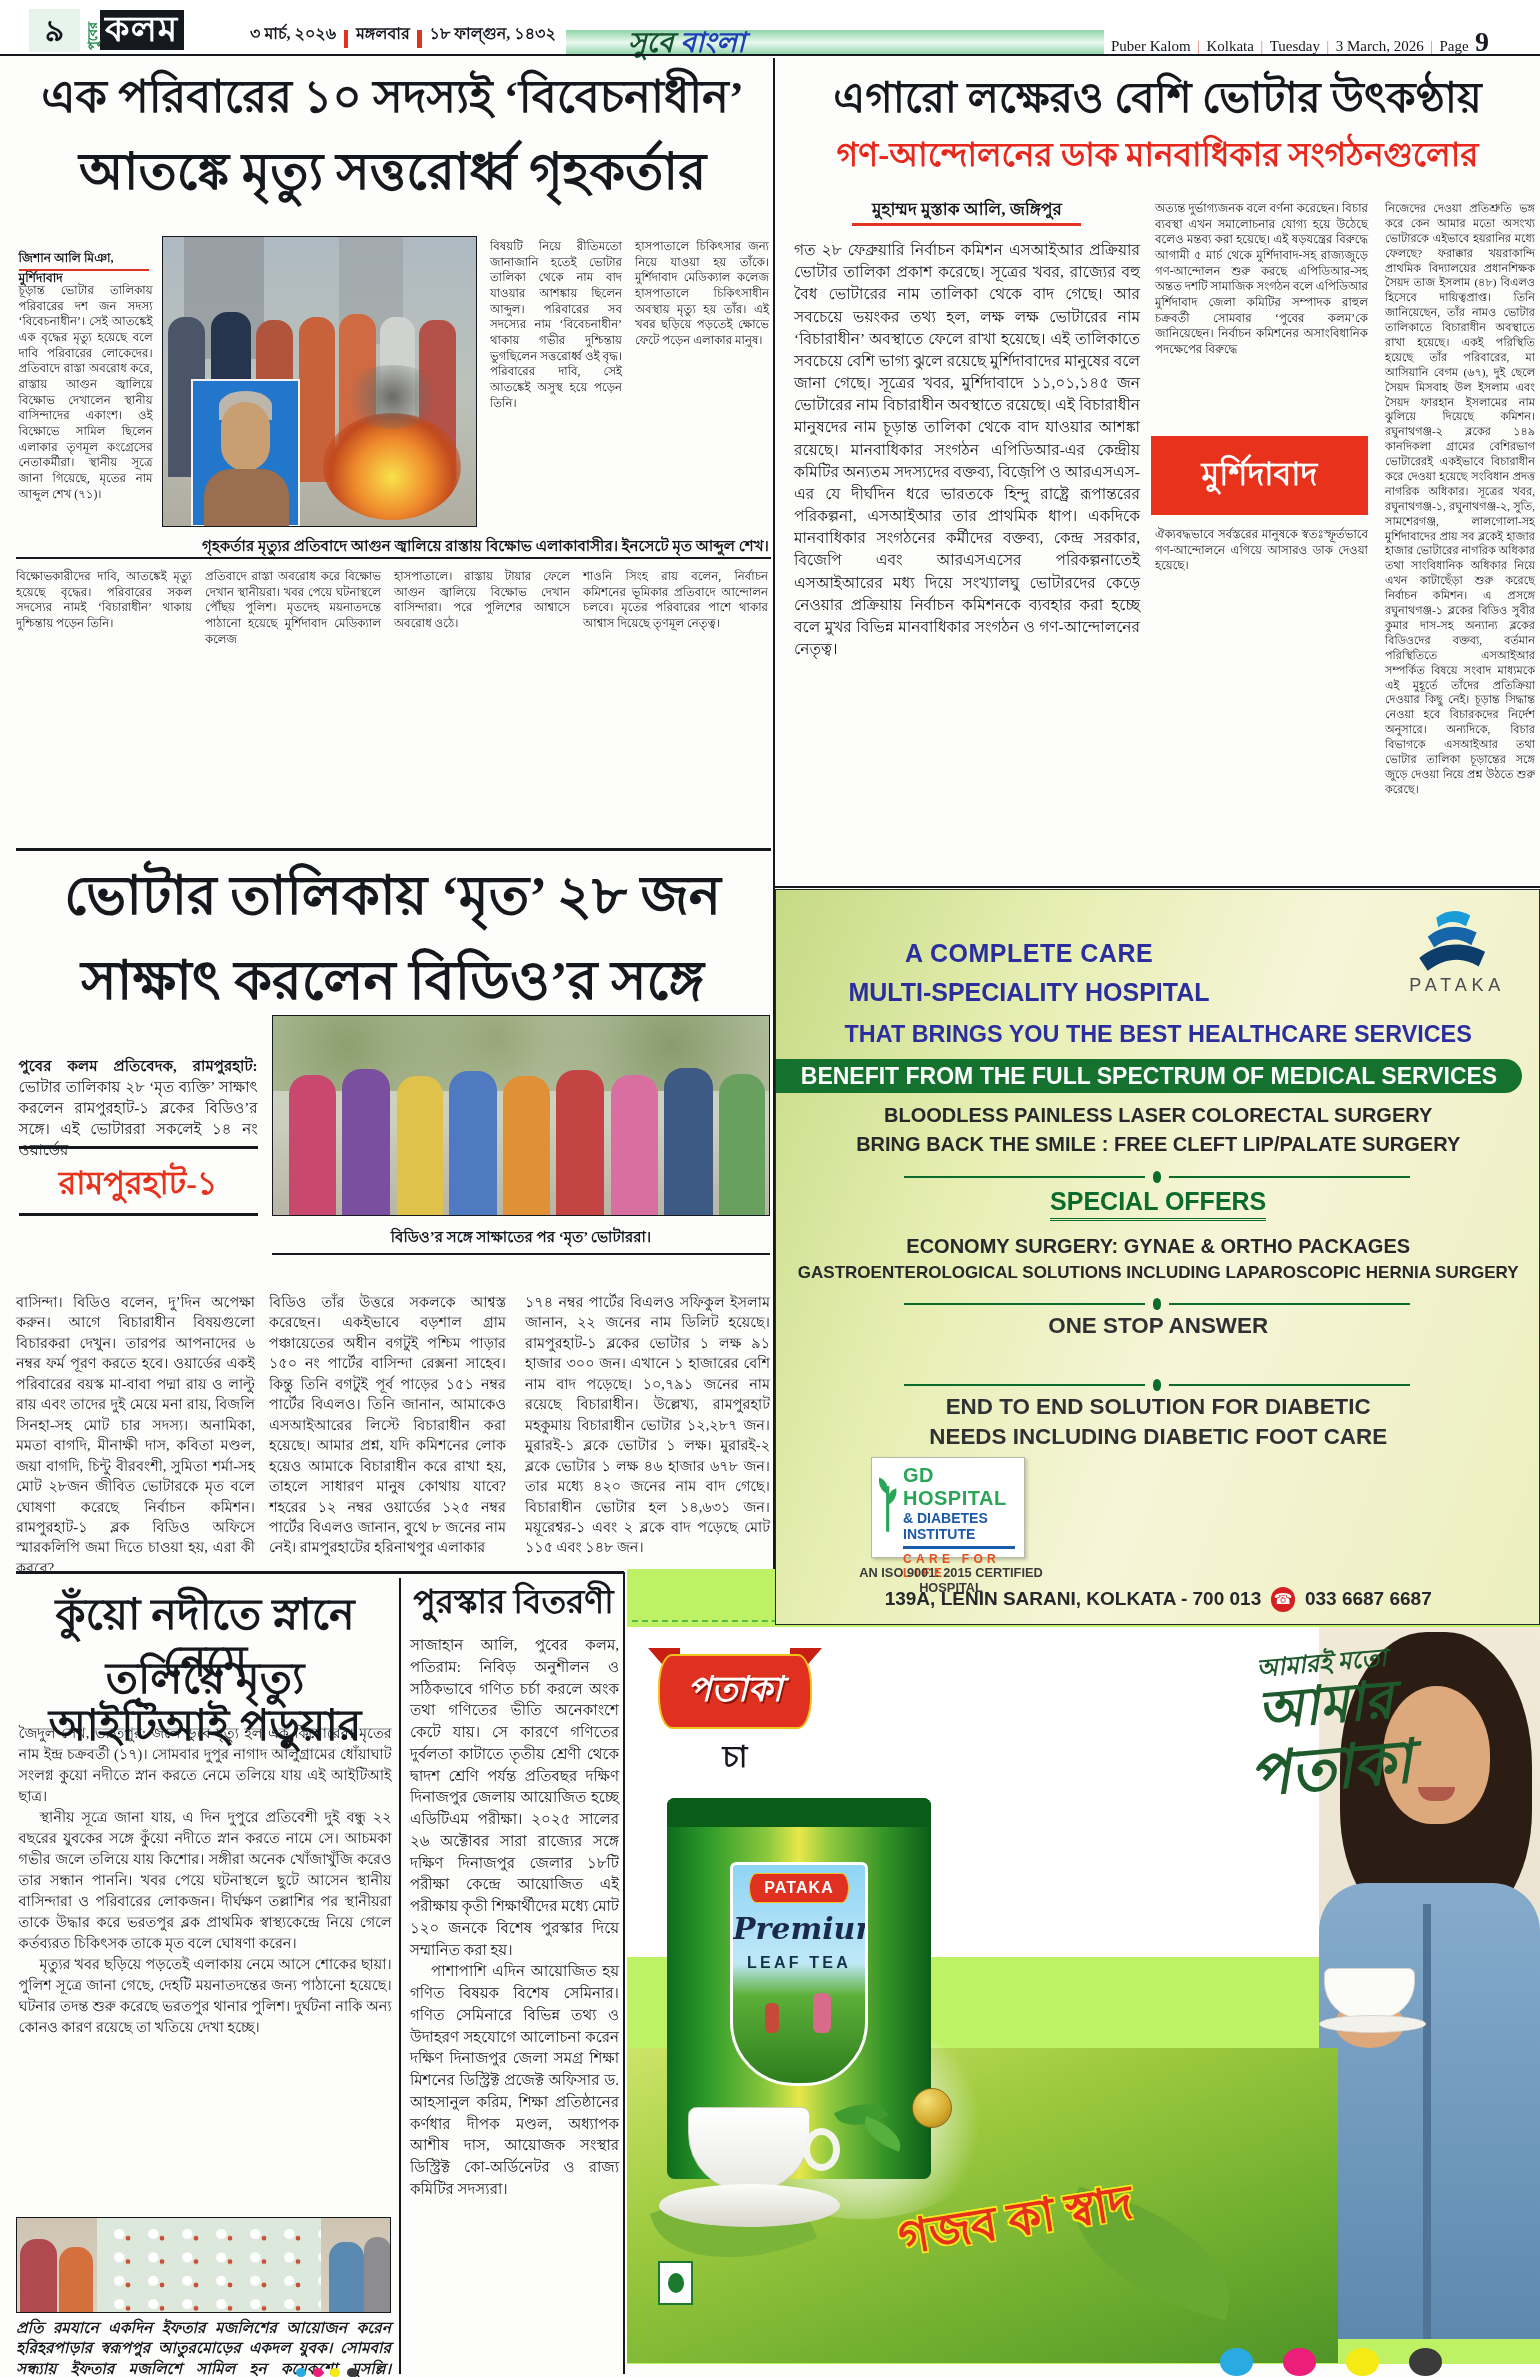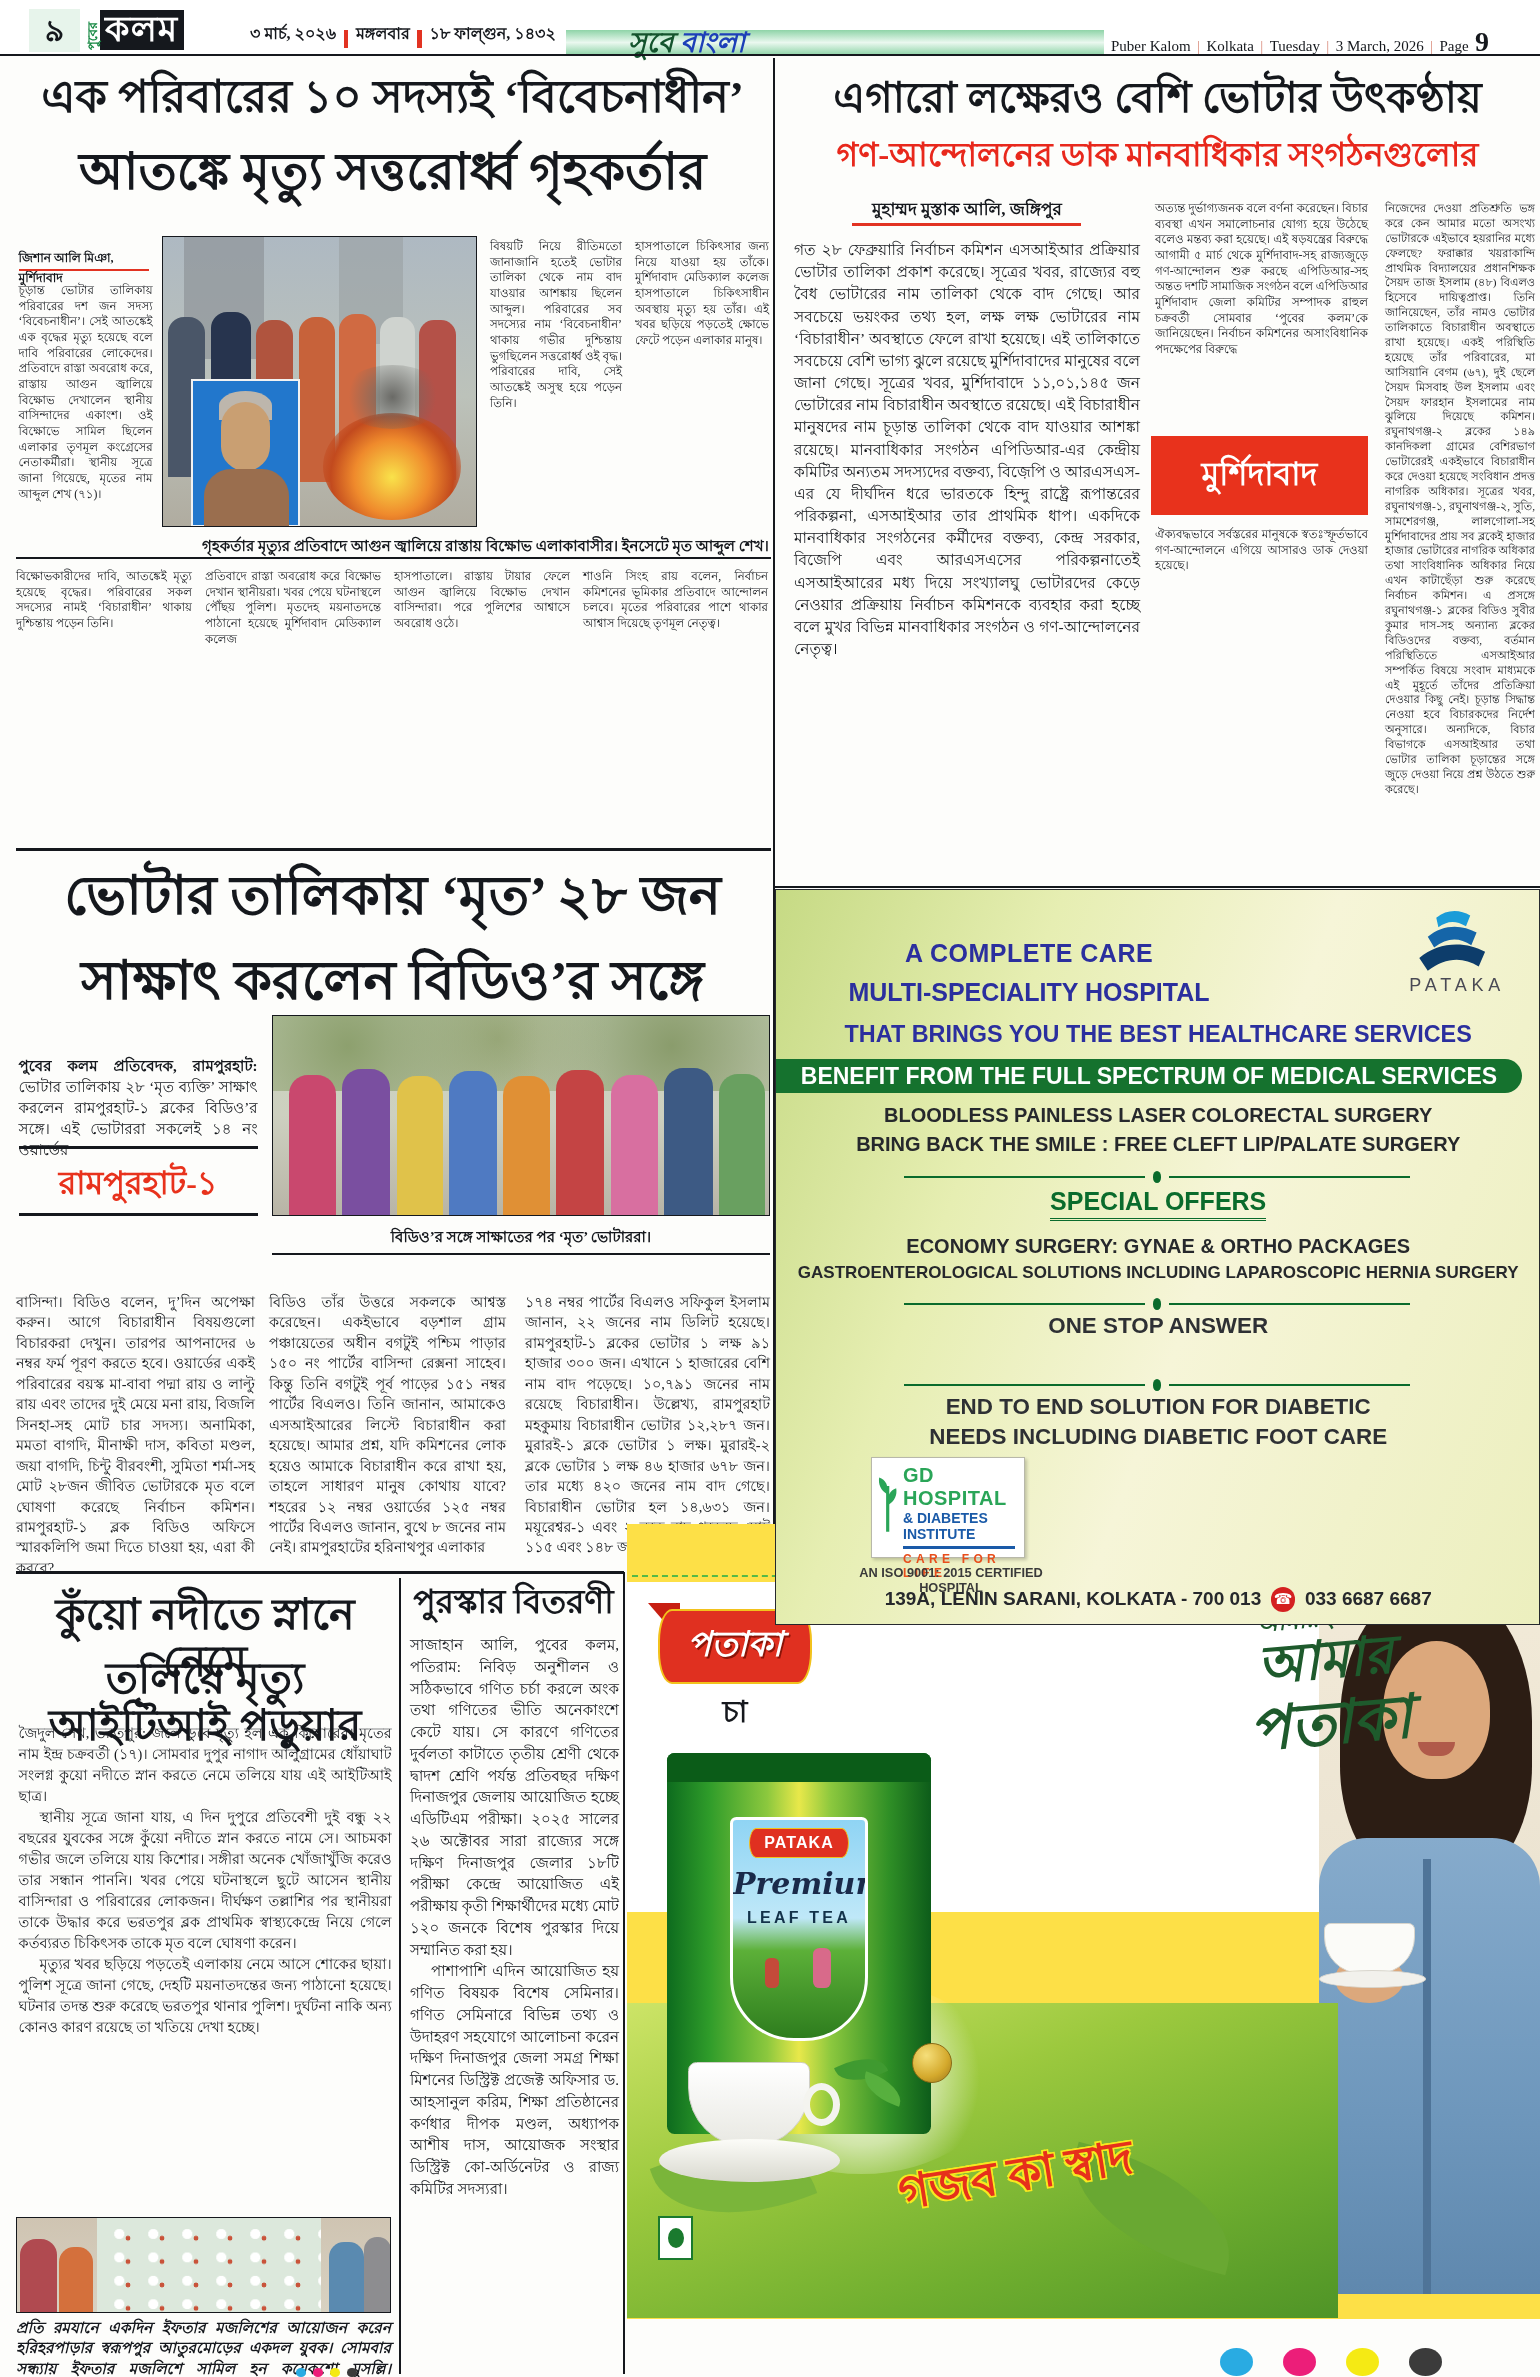--- a/index.html
+++ b/index.html
@@ -157,21 +157,21 @@
   <div class="abs" style="left:347px;top:18.6px;width:27px;height:77px;border-radius:12.8px 12.8px 0 0;background:#8d8d90"></div>
 </div>
 <div class="abs j b cap" style="left:16px;top:2318px;width:375px;font-size:15.4px;line-height:1.32;font-style:italic">প্রতি রমযানে একদিন ইফতার মজলিশের আয়োজন করেন হরিহরপাড়ার স্বরূপপুর আতুরমোড়ের একদল যুবক। সোমবার সন্ধ্যায় ইফতার মজলিশে সামিল হন কয়েকশো মুসল্লি। ইফতারের আগে হাত তুলে মোনাজাত।</div>
 
 <div class="abs c hl" style="left:407px;top:1584px;width:213px;font-size:33px">পুরস্কার বিতরণী</div>
 <div class="abs" style="left:410px;top:1635px;width:209px;height:738px;font-size:15px;line-height:1.45">
   <p class="j">সাজাহান আলি, পুবের কলম, পতিরাম: নিবিড় অনুশীলন ও সঠিকভাবে গণিত চর্চা করলে অংক তথা গণিতের ভীতি অনেকাংশে কেটে যায়। সে কারণে গণিতের দুর্বলতা কাটাতে তৃতীয় শ্রেণী থেকে দ্বাদশ শ্রেণি পর্যন্ত প্রতিবছর দক্ষিণ দিনাজপুর জেলায় আয়োজিত হচ্ছে এডিটিএম পরীক্ষা। ২০২৫ সালের ২৬ অক্টোবর সারা রাজ্যের সঙ্গে দক্ষিণ দিনাজপুর জেলার ১৮টি পরীক্ষা কেন্দ্রে আয়োজিত এই পরীক্ষায় কৃতী শিক্ষার্থীদের মধ্যে মোট ১২০ জনকে বিশেষ পুরস্কার দিয়ে সম্মানিত করা হয়।</p>
   <p class="j" style="text-indent:21px">পাশাপাশি এদিন আয়োজিত হয় গণিত বিষয়ক বিশেষ সেমিনার। গণিত সেমিনারে বিভিন্ন তথ্য ও উদাহরণ সহযোগে আলোচনা করেন দক্ষিণ দিনাজপুর জেলা সমগ্র শিক্ষা মিশনের ডিস্ট্রিক্ট প্রজেক্ট অফিসার ড. আহসানুল করিম, শিক্ষা প্রতিষ্ঠানের কর্ণধার দীপক মণ্ডল, অধ্যাপক আশীষ দাস, আয়োজক সংস্থার ডিস্ট্রিক্ট কো-অর্ডিনেটর ও রাজ্য কমিটির সদস্যরা।</p>
 </div>
 
-<div class="abs" style="left:627px;top:1524px;width:913px;height:795px;background:#fde047;overflow:hidden">
+<div class="abs" style="left:627px;top:1569px;width:913px;height:795px;background:#bef264;overflow:hidden">
   <div class="abs" style="left:5.3px;top:51px;width:905px;height:0;border-top:2.7px dashed #54b948"></div>
   <div class="abs" style="left:0;top:58px;width:708px;height:330px;background:#ffffff"></div>
 
   <div class="abs" style="left:692px;top:58px;width:221px;height:712px;background:linear-gradient(180deg,#f2ead8 0%,#ece4d2 40%,#e4e0d0 100%)">
     <div class="abs" style="left:21px;top:5.3px;width:192px;height:298px;border-radius:45% 45% 40% 40%;background:#2c1d14"></div>
     <div class="abs" style="left:64px;top:59px;width:107px;height:138px;border-radius:50% 50% 45% 45%;background:#dca87c"></div>
     <div class="abs" style="left:99px;top:160px;width:37px;height:14px;border-radius:0 0 21px 21px;background:#b05a4a"></div>
     <div class="abs" style="left:0;top:256px;width:221px;height:456px;border-radius:48px 48px 0 0;background:linear-gradient(180deg,#86abcc,#6e97bc 60%,#5f88ae)"></div>
     <div class="abs" style="left:104px;top:277px;width:7.5px;height:435px;background:#4f7498"></div>
     <div class="abs" style="left:16px;top:373px;width:69px;height:48px;border-radius:50%;background:#dca87c"></div>

